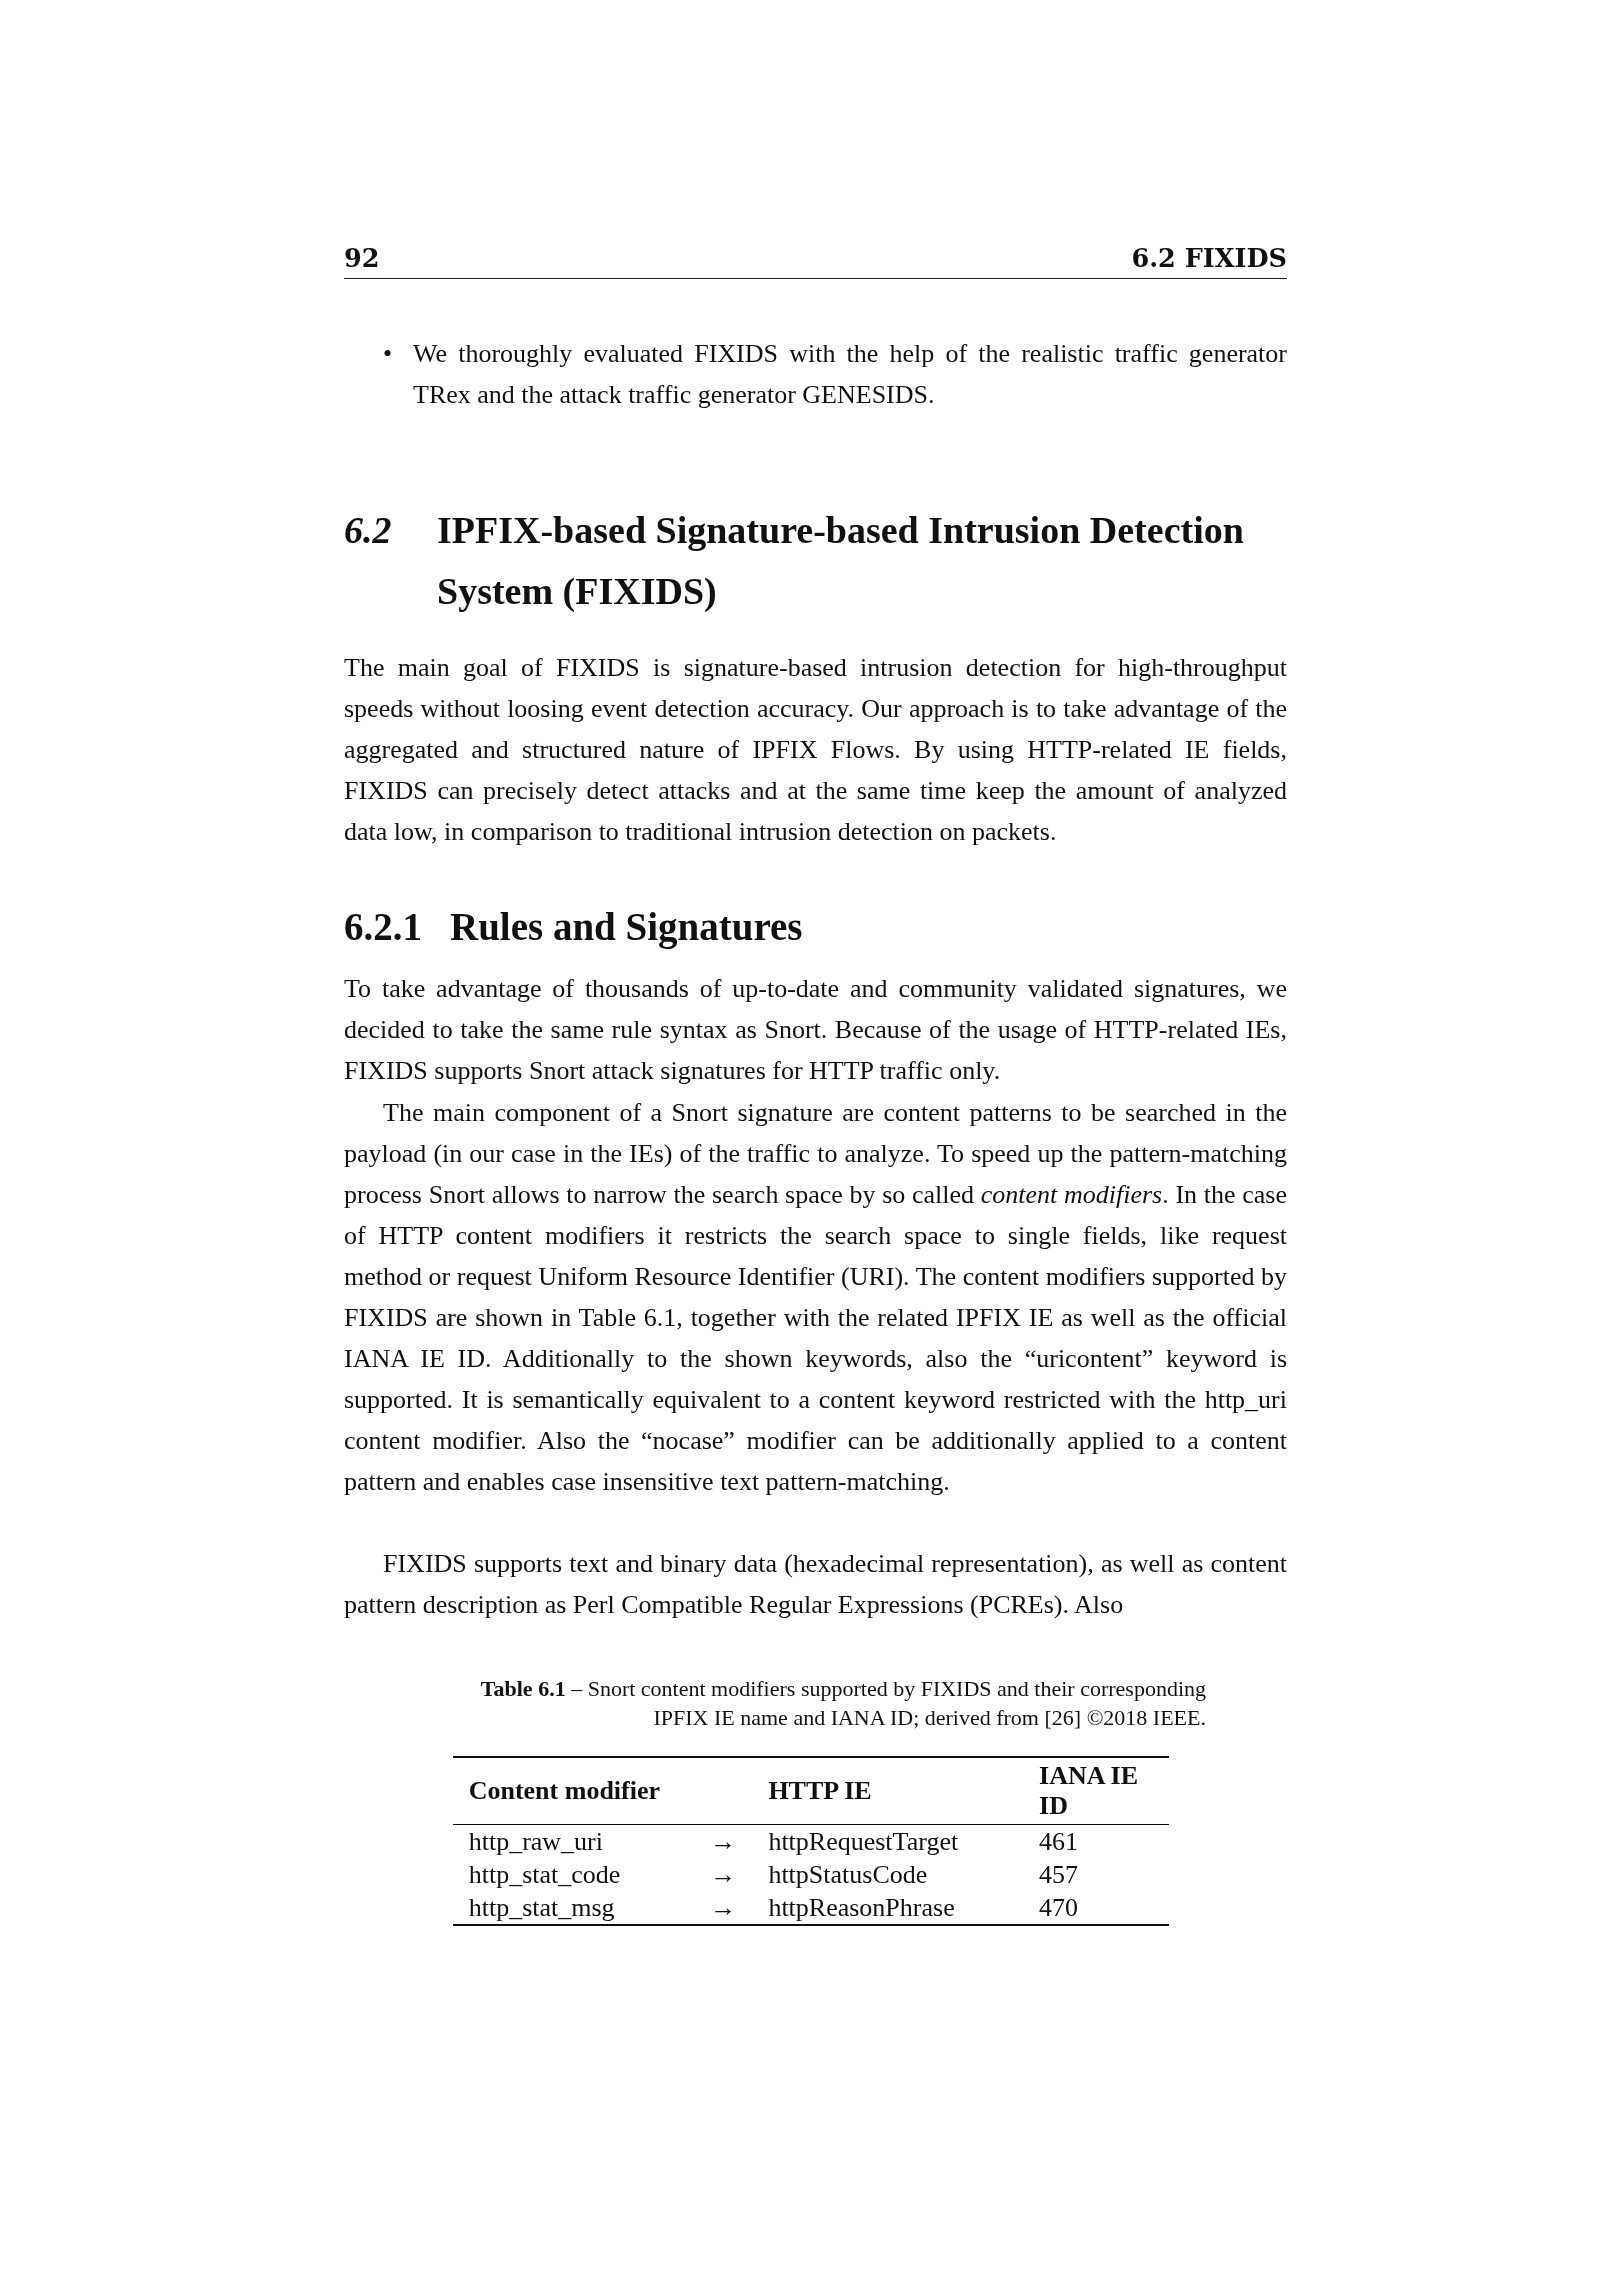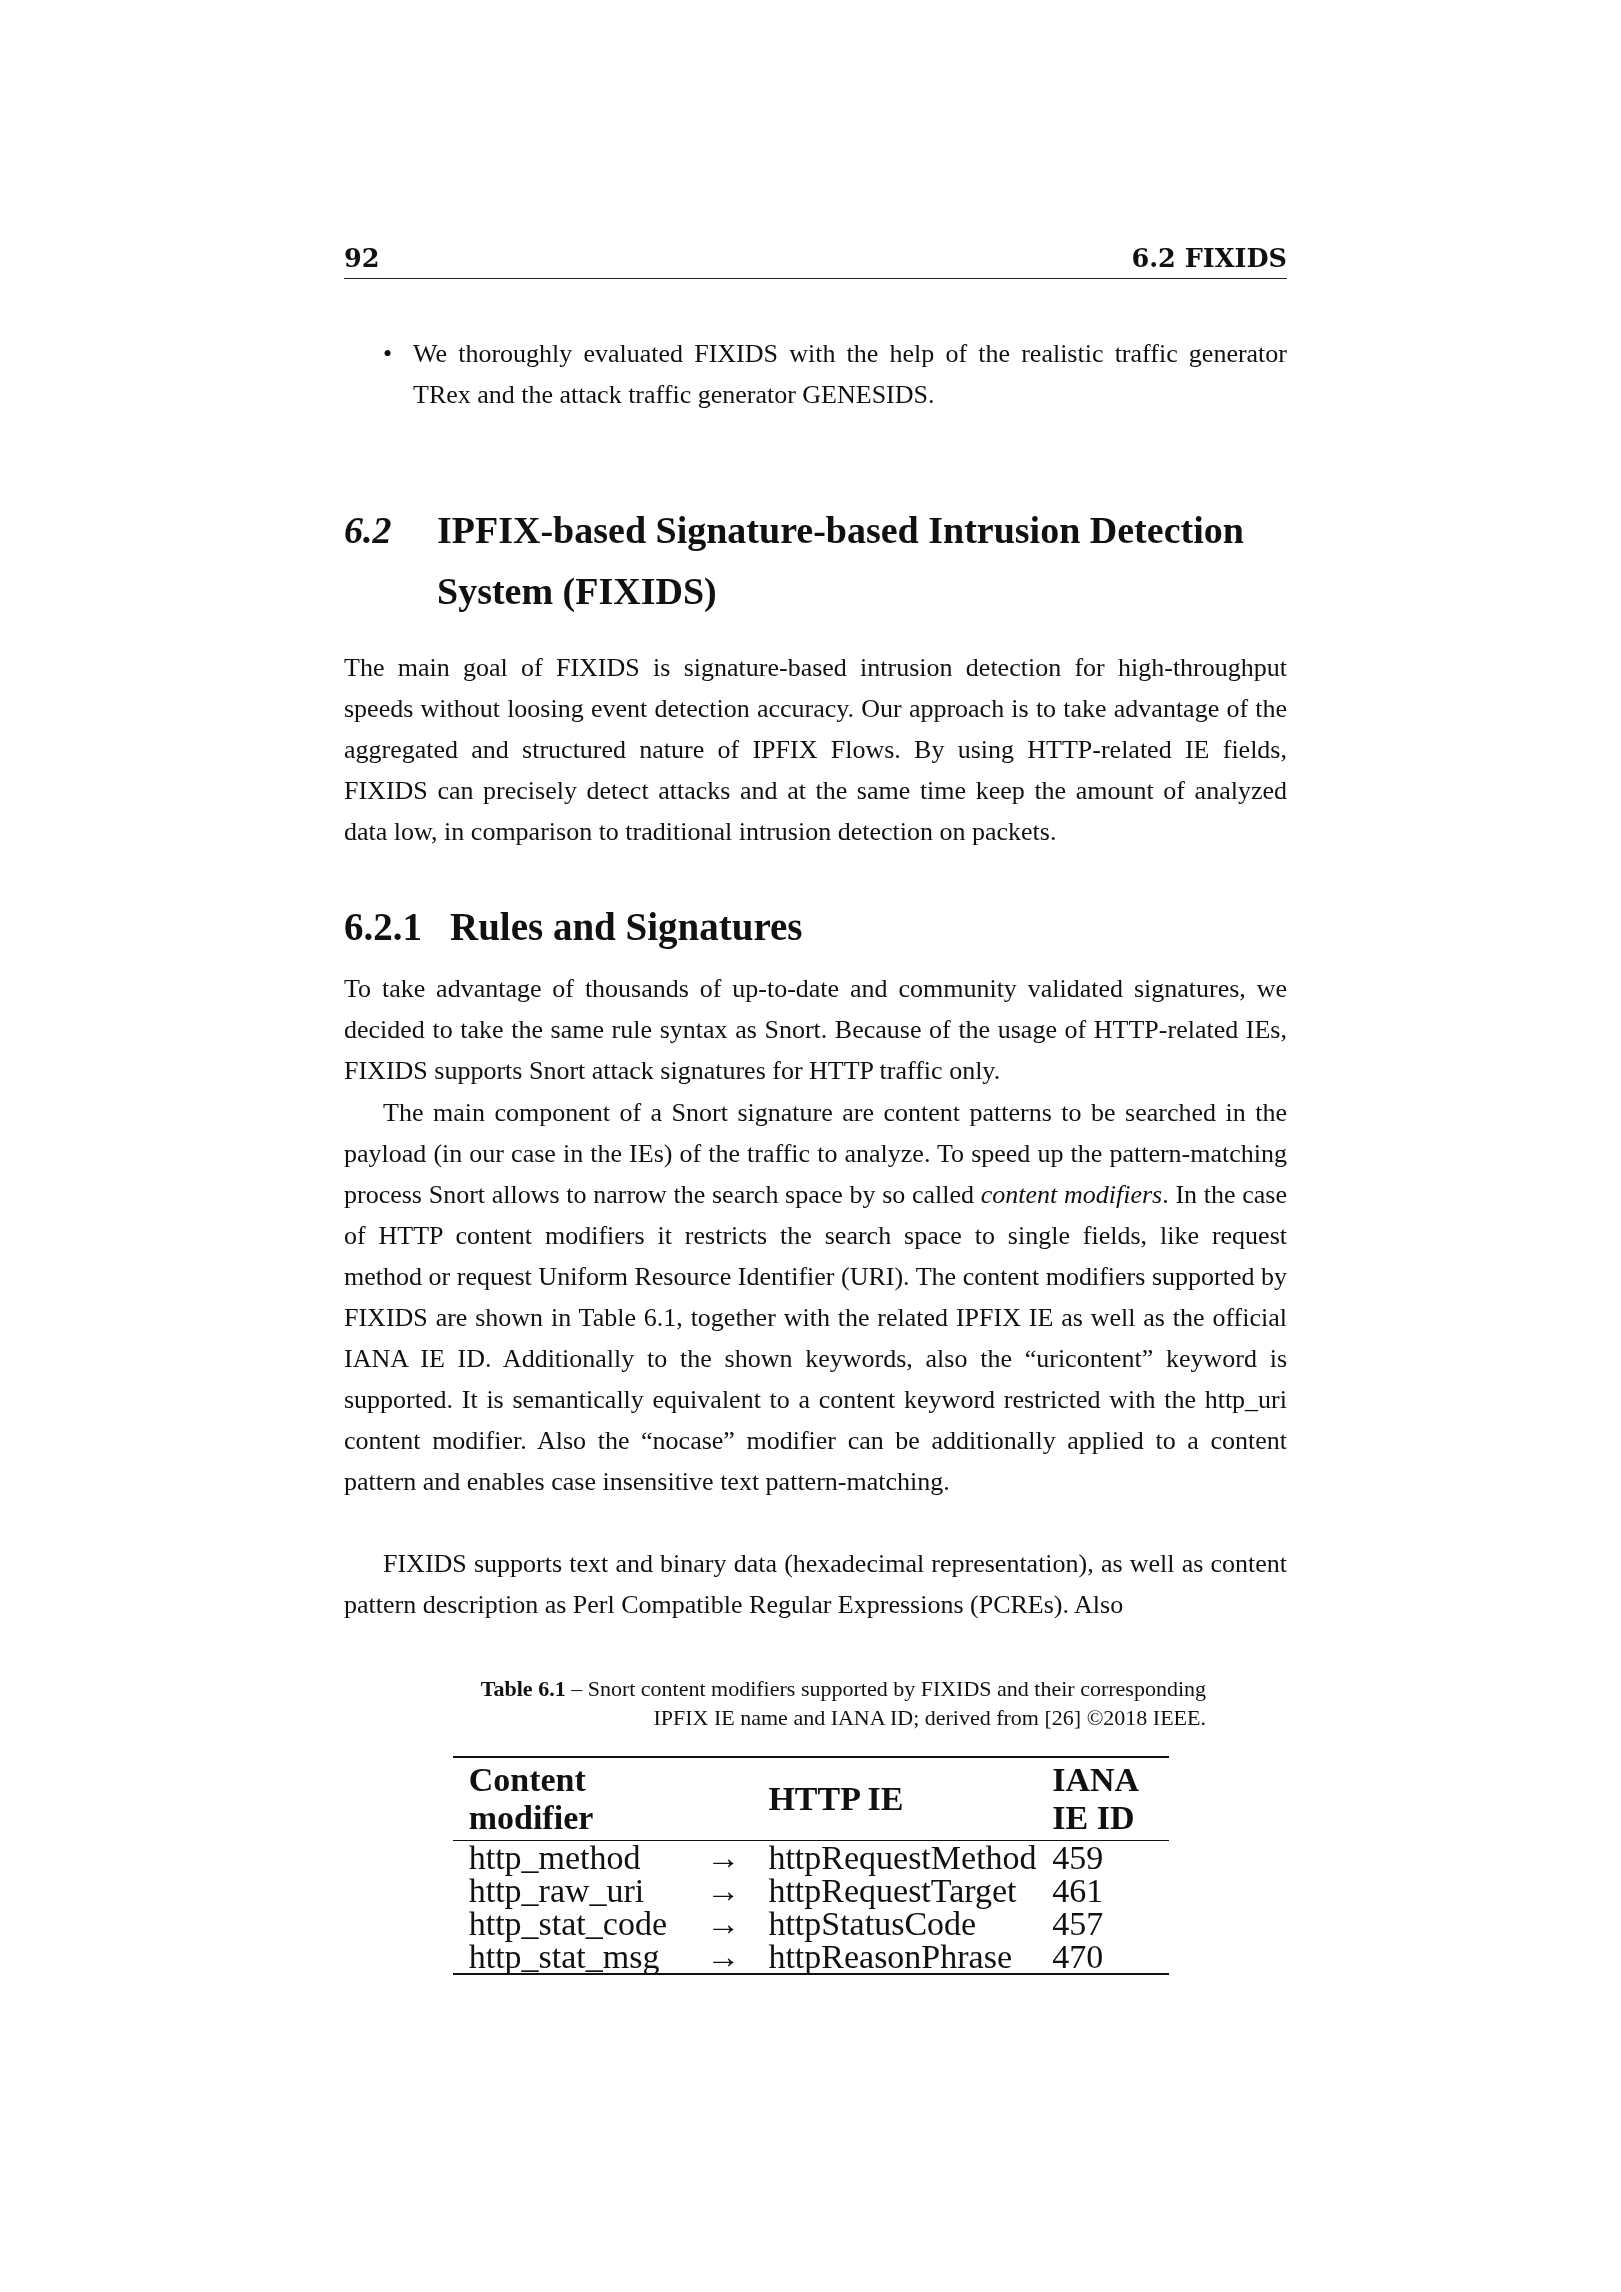--- a/index.html
+++ b/index.html
@@ -24,21 +24,21 @@
   .h3 { position: absolute; top: 907px; left: 0; font-family: "Liberation Serif", serif; font-weight: bold;
         font-size: 39px; line-height: 39px; }
   .h3 .num { display: inline-block; width: 106px; }
   .p-rules { position: absolute; top: 968px; left: 0; width: 943px; margin: 0; }
   .p-main { position: absolute; top: 1092px; left: 0; width: 943px; margin: 0; text-indent: 39px; }
   .p-fixids { position: absolute; top: 1543px; left: 0; width: 943px; margin: 0; text-indent: 39px; }
   .caption { position: absolute; top: 1674px; left: 78px; width: 784px; font-family: "Liberation Serif", serif;
              font-size: 22px; line-height: 29px; text-align: right; }
   .caption b { font-weight: bold; }
   table.t61 { position: absolute; top: 1756px; left: 109px; width: 716px; border-collapse: collapse;
-              font-family: "Liberation Serif", serif; font-size: 34px; }
+              font-family: "Liberation Serif", serif; font-size: 26px; }
   table.t61 thead tr { border-top: 2.4px solid #111; border-bottom: 1.6px solid #111; }
   table.t61 tbody { border-bottom: 2.4px solid #111; }
   table.t61 th { font-weight: bold; text-align: left; padding: 2.9px 0 2.9px 15.7px; height: 29px; }
   table.t61 td { padding: 0 0 0 15.7px; height: 33px; line-height: 33px; }
   table.t61 td.arrow { text-align: center; padding-left: 0; width: 59px; }
   table.t61 th.arrow-h { width: 59px; padding-left: 0; }
   .col1 { width: 225px; }
   .col3 { width: 255px; }
 </style>
 </head>
@@ -81,26 +81,20 @@
     <thead>
       <tr>
         <th class="col1">Content modifier</th>
         <th class="arrow-h"></th>
         <th class="col3">HTTP IE</th>
         <th>IANA IE ID</th>
       </tr>
     </thead>
     <tbody id="table-body">
         <tr>
-          <td>http_method</td>
-          <td class="arrow">→</td>
-          <td>httpRequestMethod</td>
-          <td>459</td>
-        </tr>
-        <tr>
           <td>http_raw_uri</td>
           <td class="arrow">→</td>
           <td>httpRequestTarget</td>
           <td>461</td>
         </tr>
         <tr>
           <td>http_stat_code</td>
           <td class="arrow">→</td>
           <td>httpStatusCode</td>
           <td>457</td>

